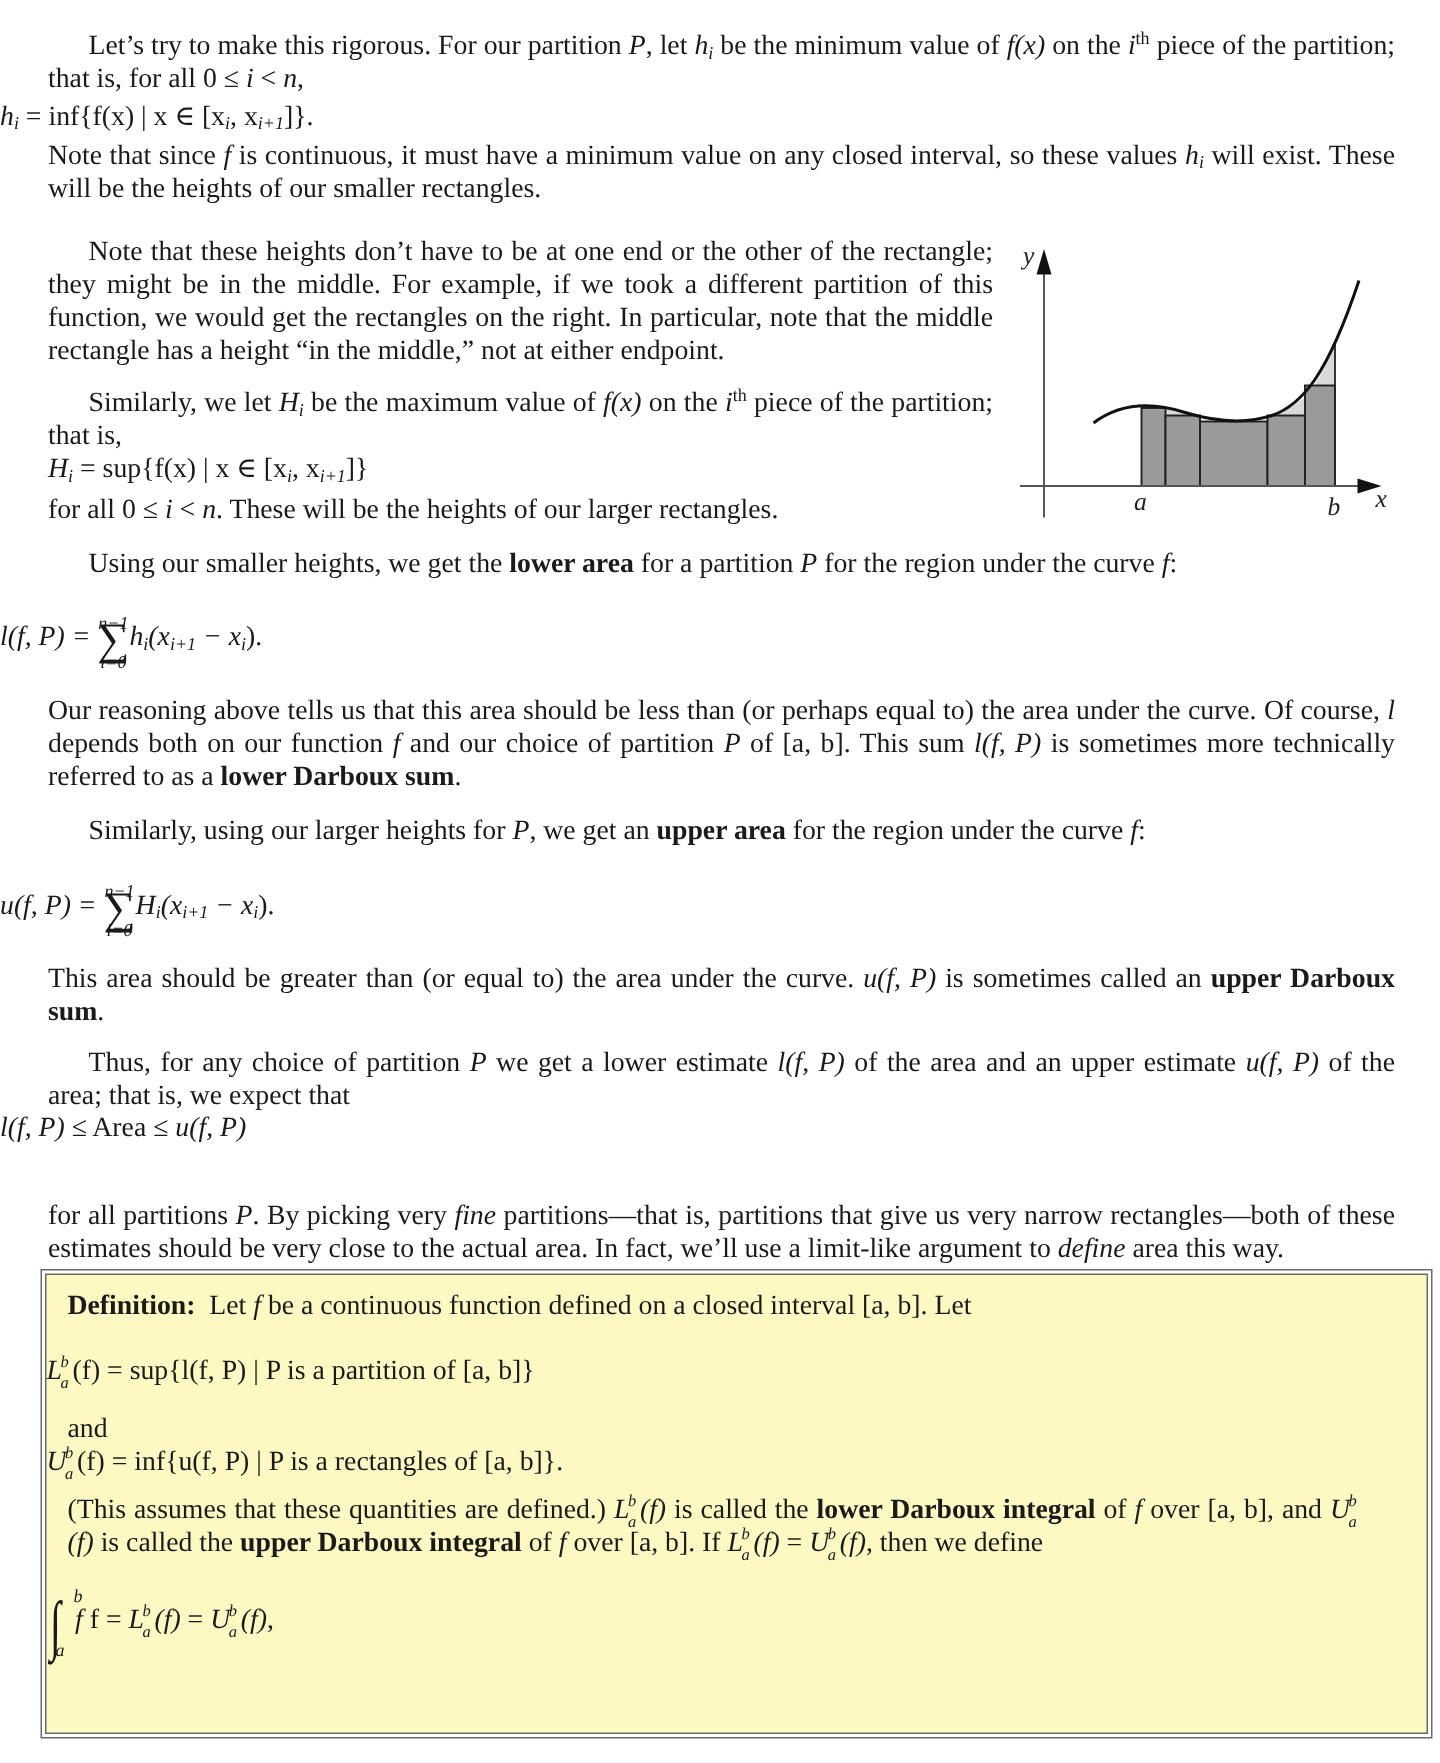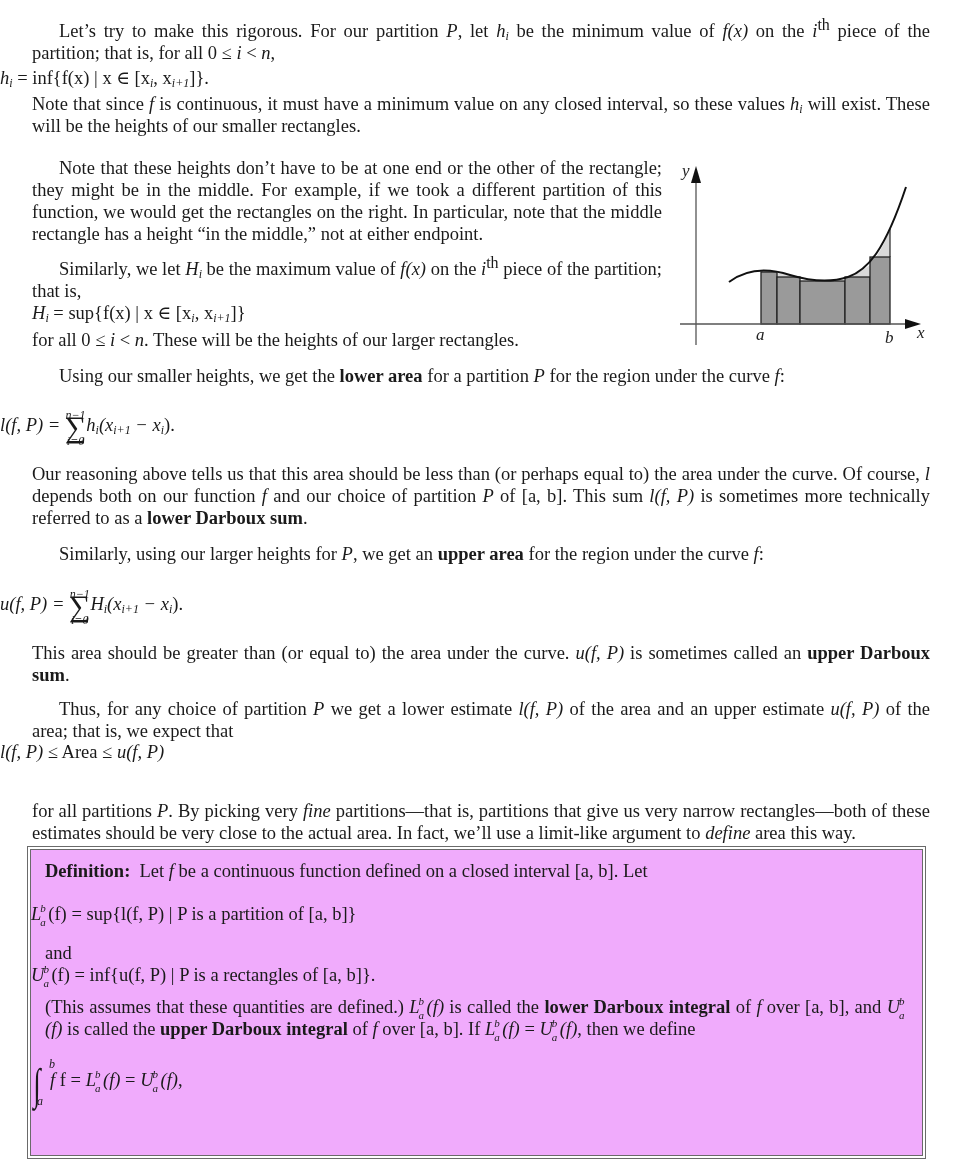--- a/index.html
+++ b/index.html
@@ -5,27 +5,27 @@
   html, body { margin: 0; padding: 0; background: #ffffff; }
   body { width: 960px; height: 1175px; position: relative; overflow: hidden;
          font-family: "Liberation Serif", "DejaVu Serif", serif; color: #1a1a1a; font-size: 18.5px; }
   .p { position: absolute; left: 32px; width: 898px; line-height: 22px; text-align: justify; }
   .p.narrow { width: 630px; }
   .ind { text-indent: 27px; }
   .eq { position: absolute; line-height: 22px; }
   i, .m { font-style: italic; }
   b { font-weight: bold; }
   sub { font-size: 12px; vertical-align: -3px; line-height: 0; }
-  sup { font-size: 16px; vertical-align: 7px; line-height: 0; }
+  sup { font-size: 12px; vertical-align: 7px; line-height: 0; }
   .sum { display: inline-block; position: relative; font-size: 30px; vertical-align: -6px; font-style: normal; }
   .lim { position: absolute; left: 50%; transform: translateX(-50%); font-size: 12px; font-style: italic; white-space: nowrap; }
   .lim.top { top: -12px; }
   .lim.bot { bottom: -14px; }
   .box { position: absolute; left: 30px; top: 849px; width: 891px; height: 305px;
-         border: 1px solid #6a6a6a; outline: 1px solid #6a6a6a; outline-offset: 2px; background: #f0abfc; }
+         border: 1px solid #6a6a6a; outline: 1px solid #6a6a6a; outline-offset: 2px; background: #fef9c3; padding-left: 29px; }
   .box .p { left: 14px; width: 862px; }
   .ss { display: inline-block; position: relative; font-style: italic; }
   .ss .b { position: absolute; left: 100%; margin-left: -1px; top: -6px; font-size: 11px; }
   .ss .a { position: absolute; left: 100%; margin-left: -1px; top: 8px; font-size: 11px; }
   .ss-pad { display: inline-block; width: 7px; }
   .integral { display: inline-block; font-size: 44px; transform: scaleX(0.6); vertical-align: -13px; font-style: normal; }
   #figure { position: absolute; left: 670px; top: 150px; }
 </style>
 </head>
 <body>

